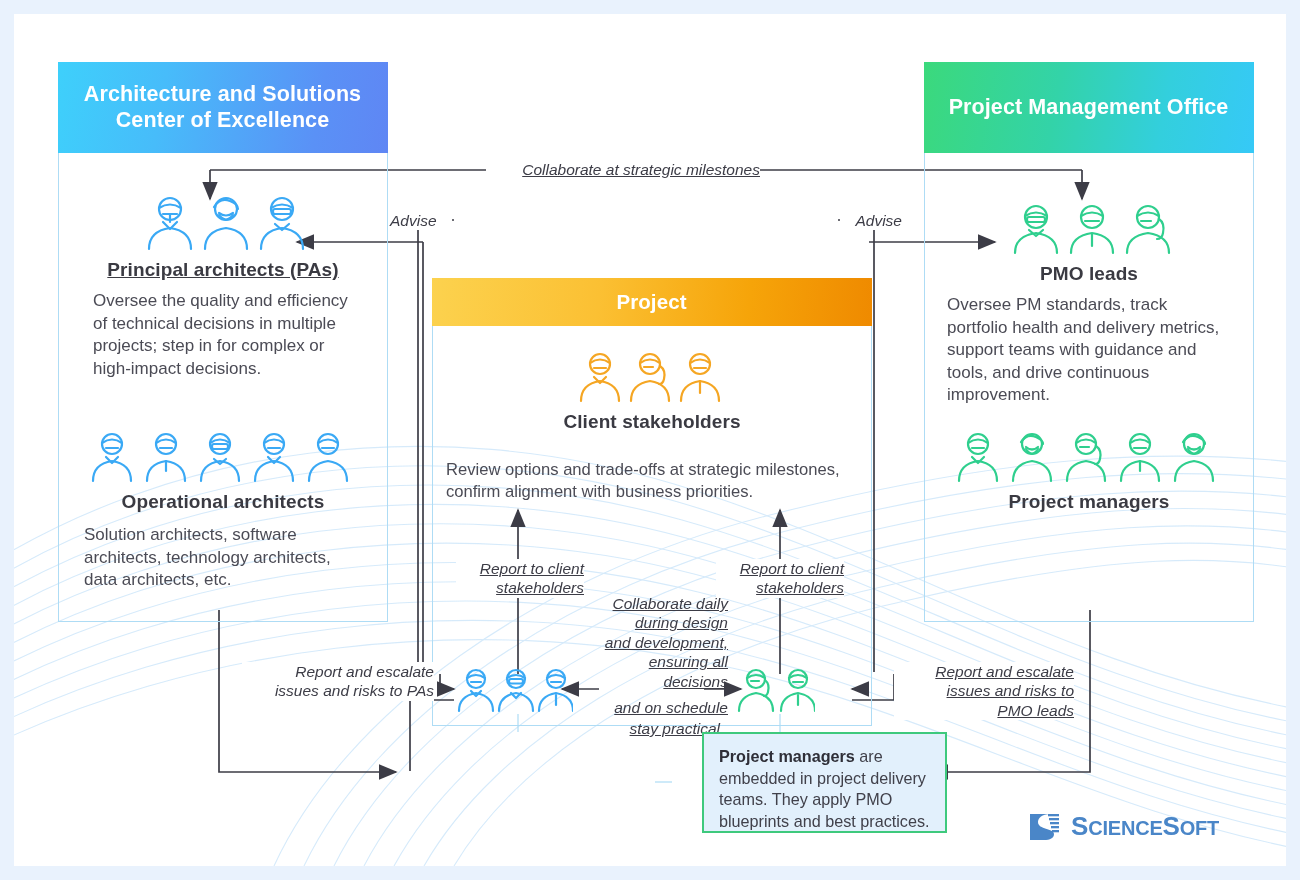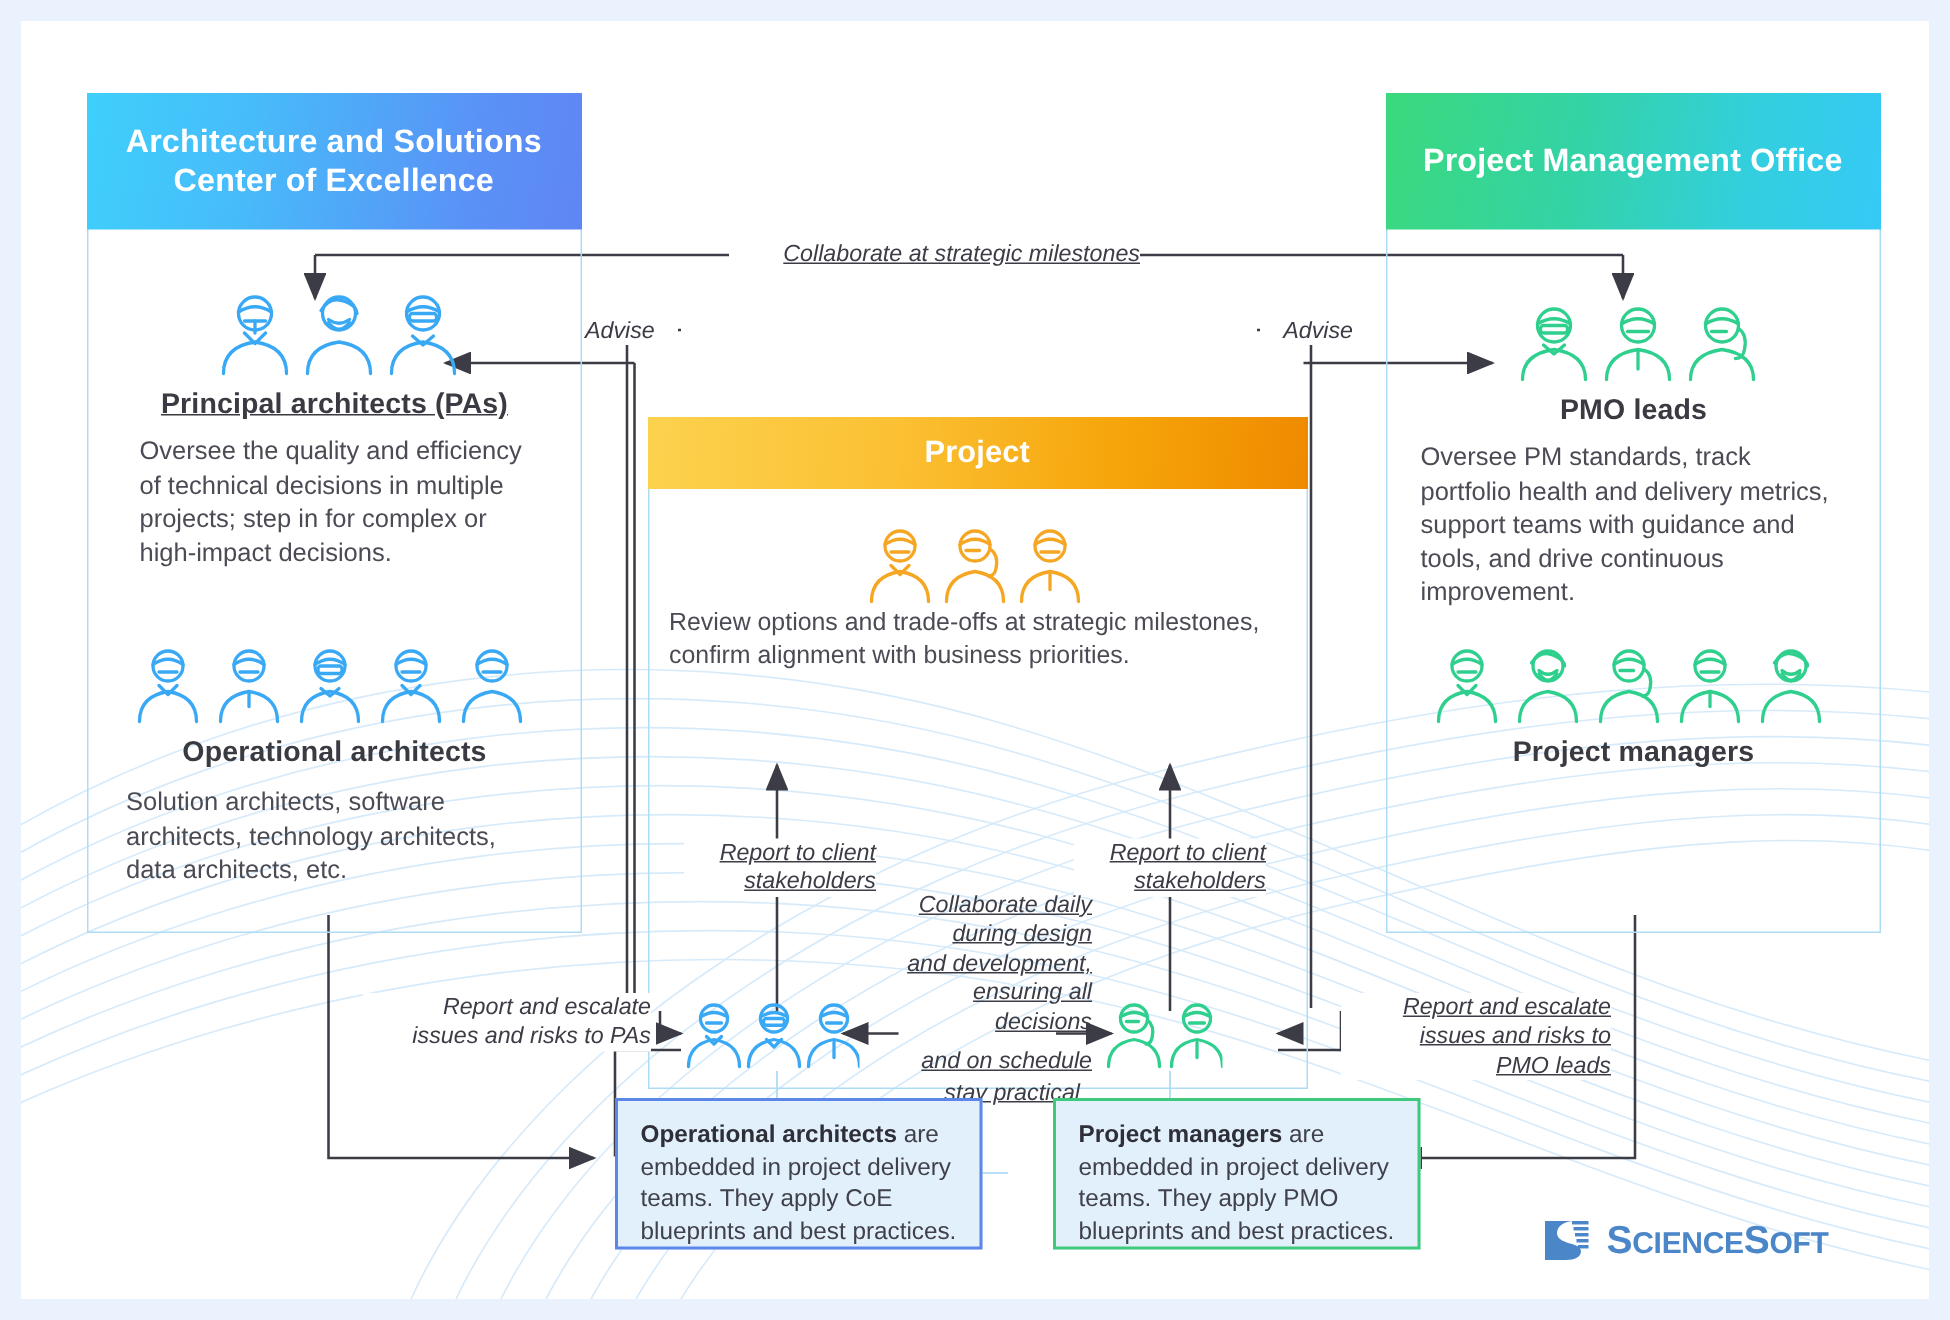--- a/index.html
+++ b/index.html
@@ -374,21 +374,22 @@
             </g>
             <g transform="translate(104,2)">
               <path d="M14,11 a10,10 0 1,1 20,0 a10,10 0 1,1 -20,0"></path>
               <path d="M14,10 q10,-7 20,0"></path>
                 <path d="M18,15 h12"></path>
               <path d="M5,48 q0,-17 19,-20 q19,3 19,20"></path>
                 <path d="M24,28 v12"></path>
             </g>
           </svg>
         </div>
-        <div class="center-desc" style="margin:1px 20px 0 13px;">Review options and trade-offs at strategic milestones, confirm alignment with business priorities.</div>
+        <div class="role-title" style="margin-top:8px;">Client stakeholders</div>
+        <div class="center-desc" style="margin:26px 20px 0 13px;">Review options and trade-offs at strategic milestones, confirm alignment with business priorities.</div>
       </div>
 
       <div style="position:absolute; left:22px; top:388px;">
         <svg width="118" height="46" viewBox="0 0 118 46" fill="none" stroke="#3aa9f5" stroke-width="2.2" stroke-linecap="round" stroke-linejoin="round">
           <g transform="translate(0,2)">
             <path d="M12,10 a9,9 0 1,1 18,0 a9,9 0 1,1 -18,0"></path>
             <path d="M12,9 q9,-6 18,0"></path>
               <path d="M16,13 h10"></path>
             <path d="M4,42 q0,-15 17,-18 q17,3 17,18"></path>
               <path d="M16,22 l5,5 l5,-5"></path>
@@ -448,23 +449,20 @@
     <div class="wire-label wl-center" style="left:576px; top:665px; width:130px; background:transparent;margin-top:40px;">stay practical</div>
     <div class="wire-label wl-center" style="left:568px; top:684px; width:146px; background:transparent;">and on schedule</div>
 
     <div class="wire-label wl-right" style="left:228px; top:648px; width:192px;">Report and escalate
 issues and risks to PAs</div>
 
     <div class="wire-label wl-center" style="left:880px; top:648px; width:180px;">Report and escalate
 issues and risks to
 PMO leads</div>
 
-    <div class="callout" id="callout-oa">
-      <b>Operational architects</b><span> are embedded in project delivery teams. They apply CoE blueprints and best practices.</span>
-    </div>
     <div class="callout" id="callout-pm">
       <b>Project managers</b><span> are embedded in project delivery teams. They apply PMO blueprints and best practices.</span>
     </div>
 
     <div id="logo">
       <svg width="36" height="36" viewBox="0 0 36 36">
         <path d="M4,6 L24,6 C16,6 12,10 12,14 C12,22 28,20 28,26 C28,30 24,32 18,32 L4,32 Z" fill="#4a86c8"></path>
         <g fill="#4a86c8">
           <rect x="22" y="6" width="11" height="2.3"></rect>
           <rect x="23" y="10" width="10" height="2.3"></rect>

